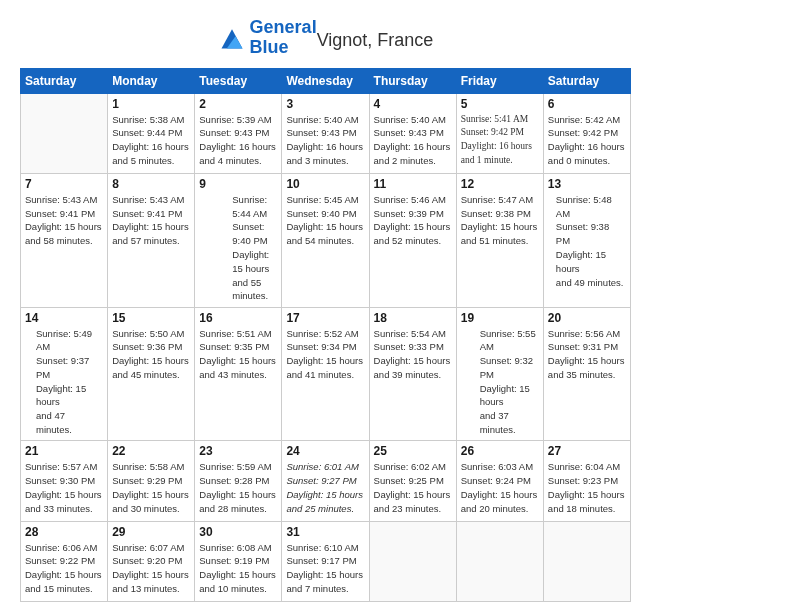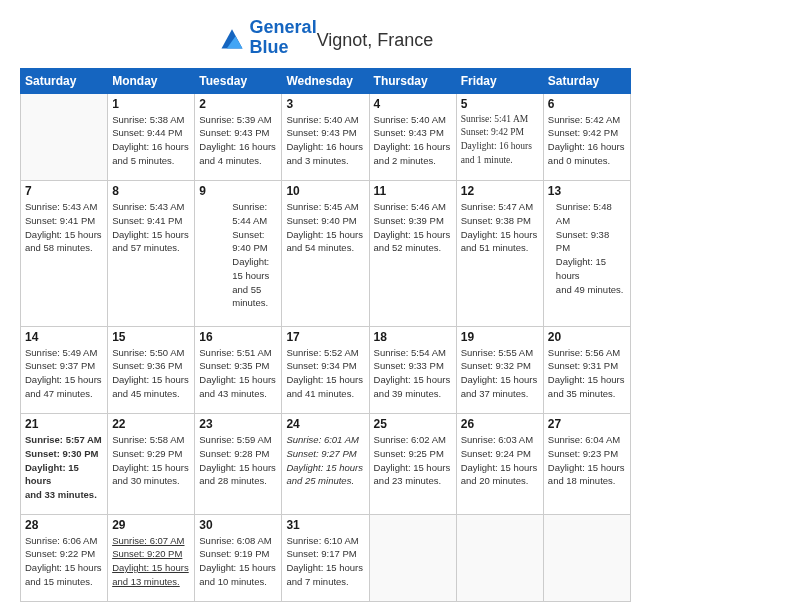--- a/index.html
+++ b/index.html
@@ -220,21 +220,21 @@
             <span class="day-num">13</span>
             <div class="day-info" style="white-space: pre-line; margin-left: 8px;">Sunrise: 5:48 AM
 Sunset: 9:38 PM
 Daylight: 15 hours
 and 49 minutes.</div>
           </td>
         </tr>
         <tr>
           <td>
             <span class="day-num">14</span>
-            <div class="day-info" style="white-space: pre-line;">Sunrise: 5:49 AM
+            <div class="day-info" style="white-space: pre-line; margin-left: 11px;">Sunrise: 5:49 AM
 Sunset: 9:37 PM
 Daylight: 15 hours
 and 47 minutes.</div>
           </td>
           <td>
             <span class="day-num">15</span>
             <div class="day-info" style="white-space: pre-line;">Sunrise: 5:50 AM
 Sunset: 9:36 PM
 Daylight: 15 hours
 and 45 minutes.</div>
@@ -255,37 +255,37 @@
           </td>
           <td>
             <span class="day-num">18</span>
             <div class="day-info" style="white-space: pre-line;">Sunrise: 5:54 AM
 Sunset: 9:33 PM
 Daylight: 15 hours
 and 39 minutes.</div>
           </td>
           <td>
             <span class="day-num">19</span>
-            <div class="day-info" style="white-space: pre-line;">Sunrise: 5:55 AM
+            <div class="day-info" style="white-space: pre-line; margin-left: 19px;">Sunrise: 5:55 AM
 Sunset: 9:32 PM
 Daylight: 15 hours
 and 37 minutes.</div>
           </td>
           <td>
             <span class="day-num">20</span>
             <div class="day-info" style="white-space: pre-line;">Sunrise: 5:56 AM
 Sunset: 9:31 PM
 Daylight: 15 hours
 and 35 minutes.</div>
           </td>
         </tr>
         <tr>
           <td>
             <span class="day-num">21</span>
-            <div class="day-info" style="white-space: pre-line; font-weight: bold;">Sunrise: 5:57 AM
+            <div class="day-info" style="white-space: pre-line;">Sunrise: 5:57 AM
 Sunset: 9:30 PM
 Daylight: 15 hours
 and 33 minutes.</div>
           </td>
           <td>
             <span class="day-num">22</span>
             <div class="day-info" style="white-space: pre-line;">Sunrise: 5:58 AM
 Sunset: 9:29 PM
 Daylight: 15 hours
 and 30 minutes.</div>
@@ -329,21 +329,21 @@
         <tr>
           <td>
             <span class="day-num">28</span>
             <div class="day-info" style="white-space: pre-line;">Sunrise: 6:06 AM
 Sunset: 9:22 PM
 Daylight: 15 hours
 and 15 minutes.</div>
           </td>
           <td>
             <span class="day-num">29</span>
-            <div class="day-info" style="white-space: pre-line; text-decoration: underline;">Sunrise: 6:07 AM
+            <div class="day-info" style="white-space: pre-line;">Sunrise: 6:07 AM
 Sunset: 9:20 PM
 Daylight: 15 hours
 and 13 minutes.</div>
           </td>
           <td>
             <span class="day-num">30</span>
             <div class="day-info" style="white-space: pre-line;">Sunrise: 6:08 AM
 Sunset: 9:19 PM
 Daylight: 15 hours
 and 10 minutes.</div>

